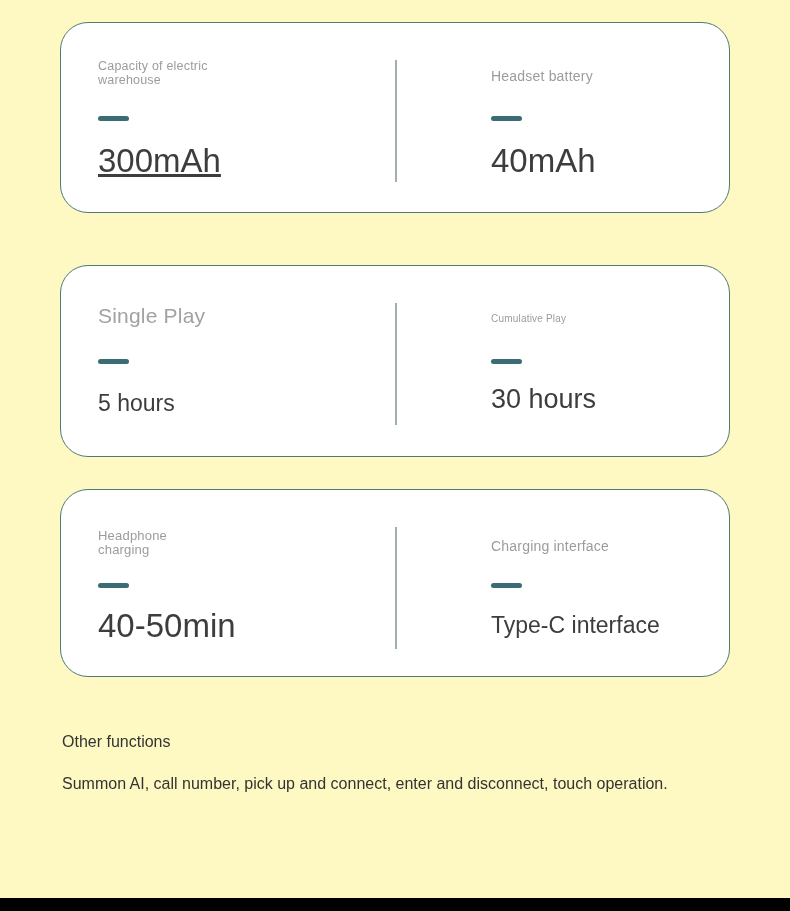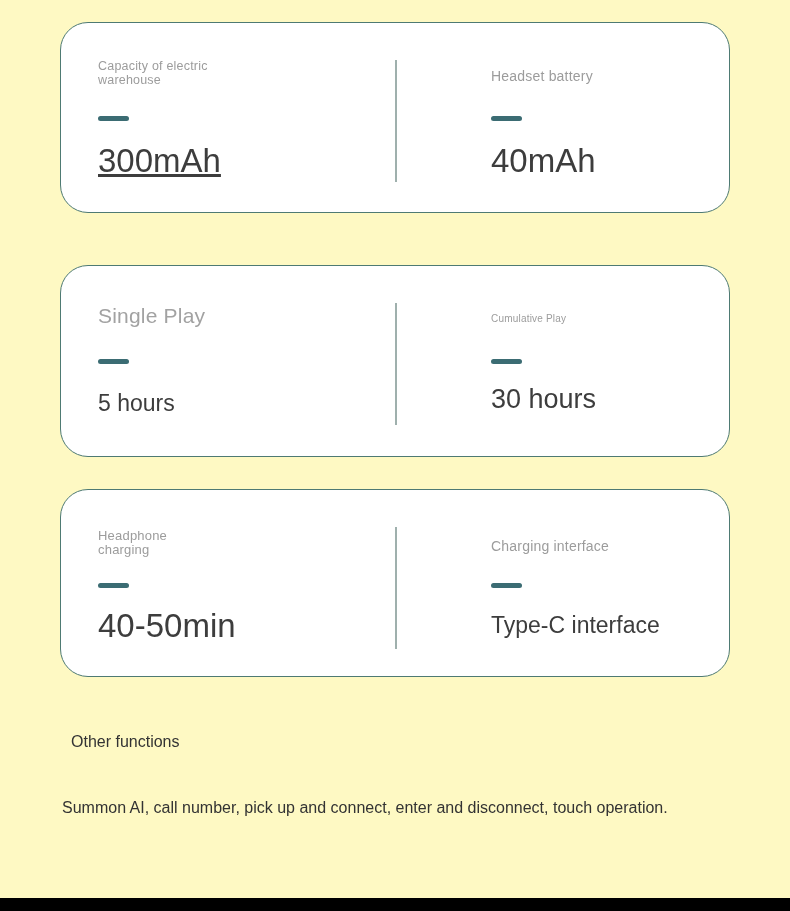--- a/index.html
+++ b/index.html
@@ -79,30 +79,28 @@
   .c3 .col-right .label { top: 48px; font-size: 14px; }
   .c3 .col-right .value { top: 123px; font-size: 23px; }
 
   
   .footer-heading {
     position: absolute;
     left: 62px;
     top: 733px;
     font-size: 16px;
     color: #333333;
-    margin-left: 9px;
   }
   .footer-text {
     position: absolute;
     left: 62px;
     top: 775px;
     font-size: 16px;
     color: #333333;
     white-space: nowrap;
-    margin-top: 24px;
   }
 
   .bottom-bar {
     position: absolute;
     left: 0;
     bottom: 0;
     width: 100%;
     height: 13px;
     background: #000000;
   }

